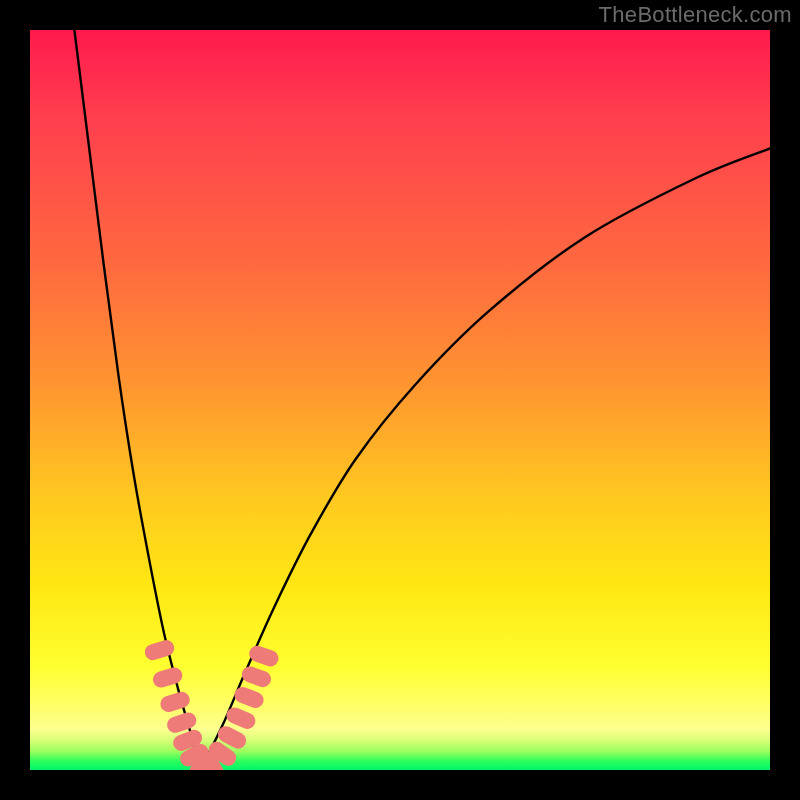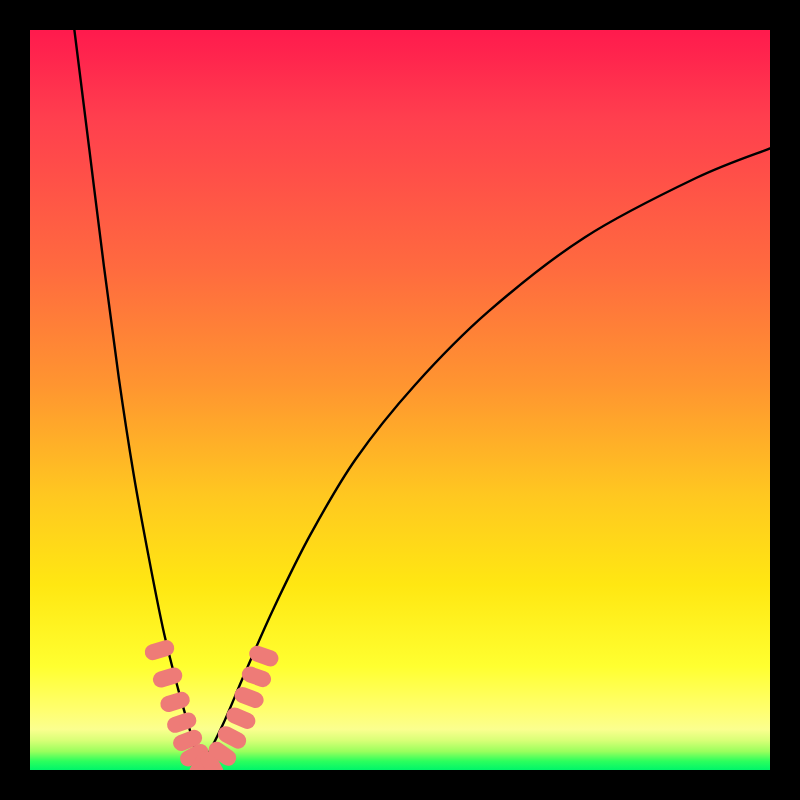--- a/index.html
+++ b/index.html
@@ -71,20 +71,21 @@
     font-size: 22px;
     letter-spacing: 0.3px;
     color: #6b6b6b;
     user-select: none;
   }
 </style>
 </head>
 <body>
 
 <div class="stage">
+  <div class="watermark">TheBottleneck.com</div>
 
   <div class="plot-area">
     <div class="gradient-bg"></div>
 
     <svg class="curves" viewBox="0 0 740 740" preserveAspectRatio="none">
       <path id="left-branch-path" class="curve" d="M 44.40 0.00 C 46.87 19.73, 54.27 78.93, 59.20 118.40 C 64.13 157.87, 69.07 198.57, 74.00 236.80 C 78.93 275.03, 83.87 313.27, 88.80 347.80 C 93.73 382.33, 98.67 414.40, 103.60 444.00 C 108.53 473.60, 113.47 499.50, 118.40 525.40 C 123.33 551.30, 128.27 577.20, 133.20 599.40 C 138.13 621.60, 143.07 640.10, 148.00 658.60 C 152.93 677.10, 159.10 696.83, 162.80 710.40 C 166.50 723.97, 168.97 735.07, 170.20 740.00"></path>
       <path id="right-branch-path" class="curve" d="M 170.20 740.00 C 173.90 732.60, 185.00 711.63, 192.40 695.60 C 199.80 679.57, 205.97 663.53, 214.60 643.80 C 223.23 624.07, 233.10 600.63, 244.20 577.20 C 255.30 553.77, 267.63 527.87, 281.20 503.20 C 294.77 478.53, 308.33 453.87, 325.60 429.20 C 342.87 404.53, 362.60 379.87, 384.80 355.20 C 407.00 330.53, 430.43 305.87, 458.80 281.20 C 487.17 256.53, 520.47 229.40, 555.00 207.20 C 589.53 185.00, 635.17 162.80, 666.00 148.00 C 696.83 133.20, 727.67 123.33, 740.00 118.40"></path>
       <g id="marker-layer">
           <rect x="121.50" y="605.12" width="16" height="30" rx="8" class="marker" transform="rotate(73.4 129.50 620.12)"></rect>
           <rect x="129.64" y="632.50" width="16" height="30" rx="8" class="marker" transform="rotate(73.3 137.64 647.50)"></rect>

